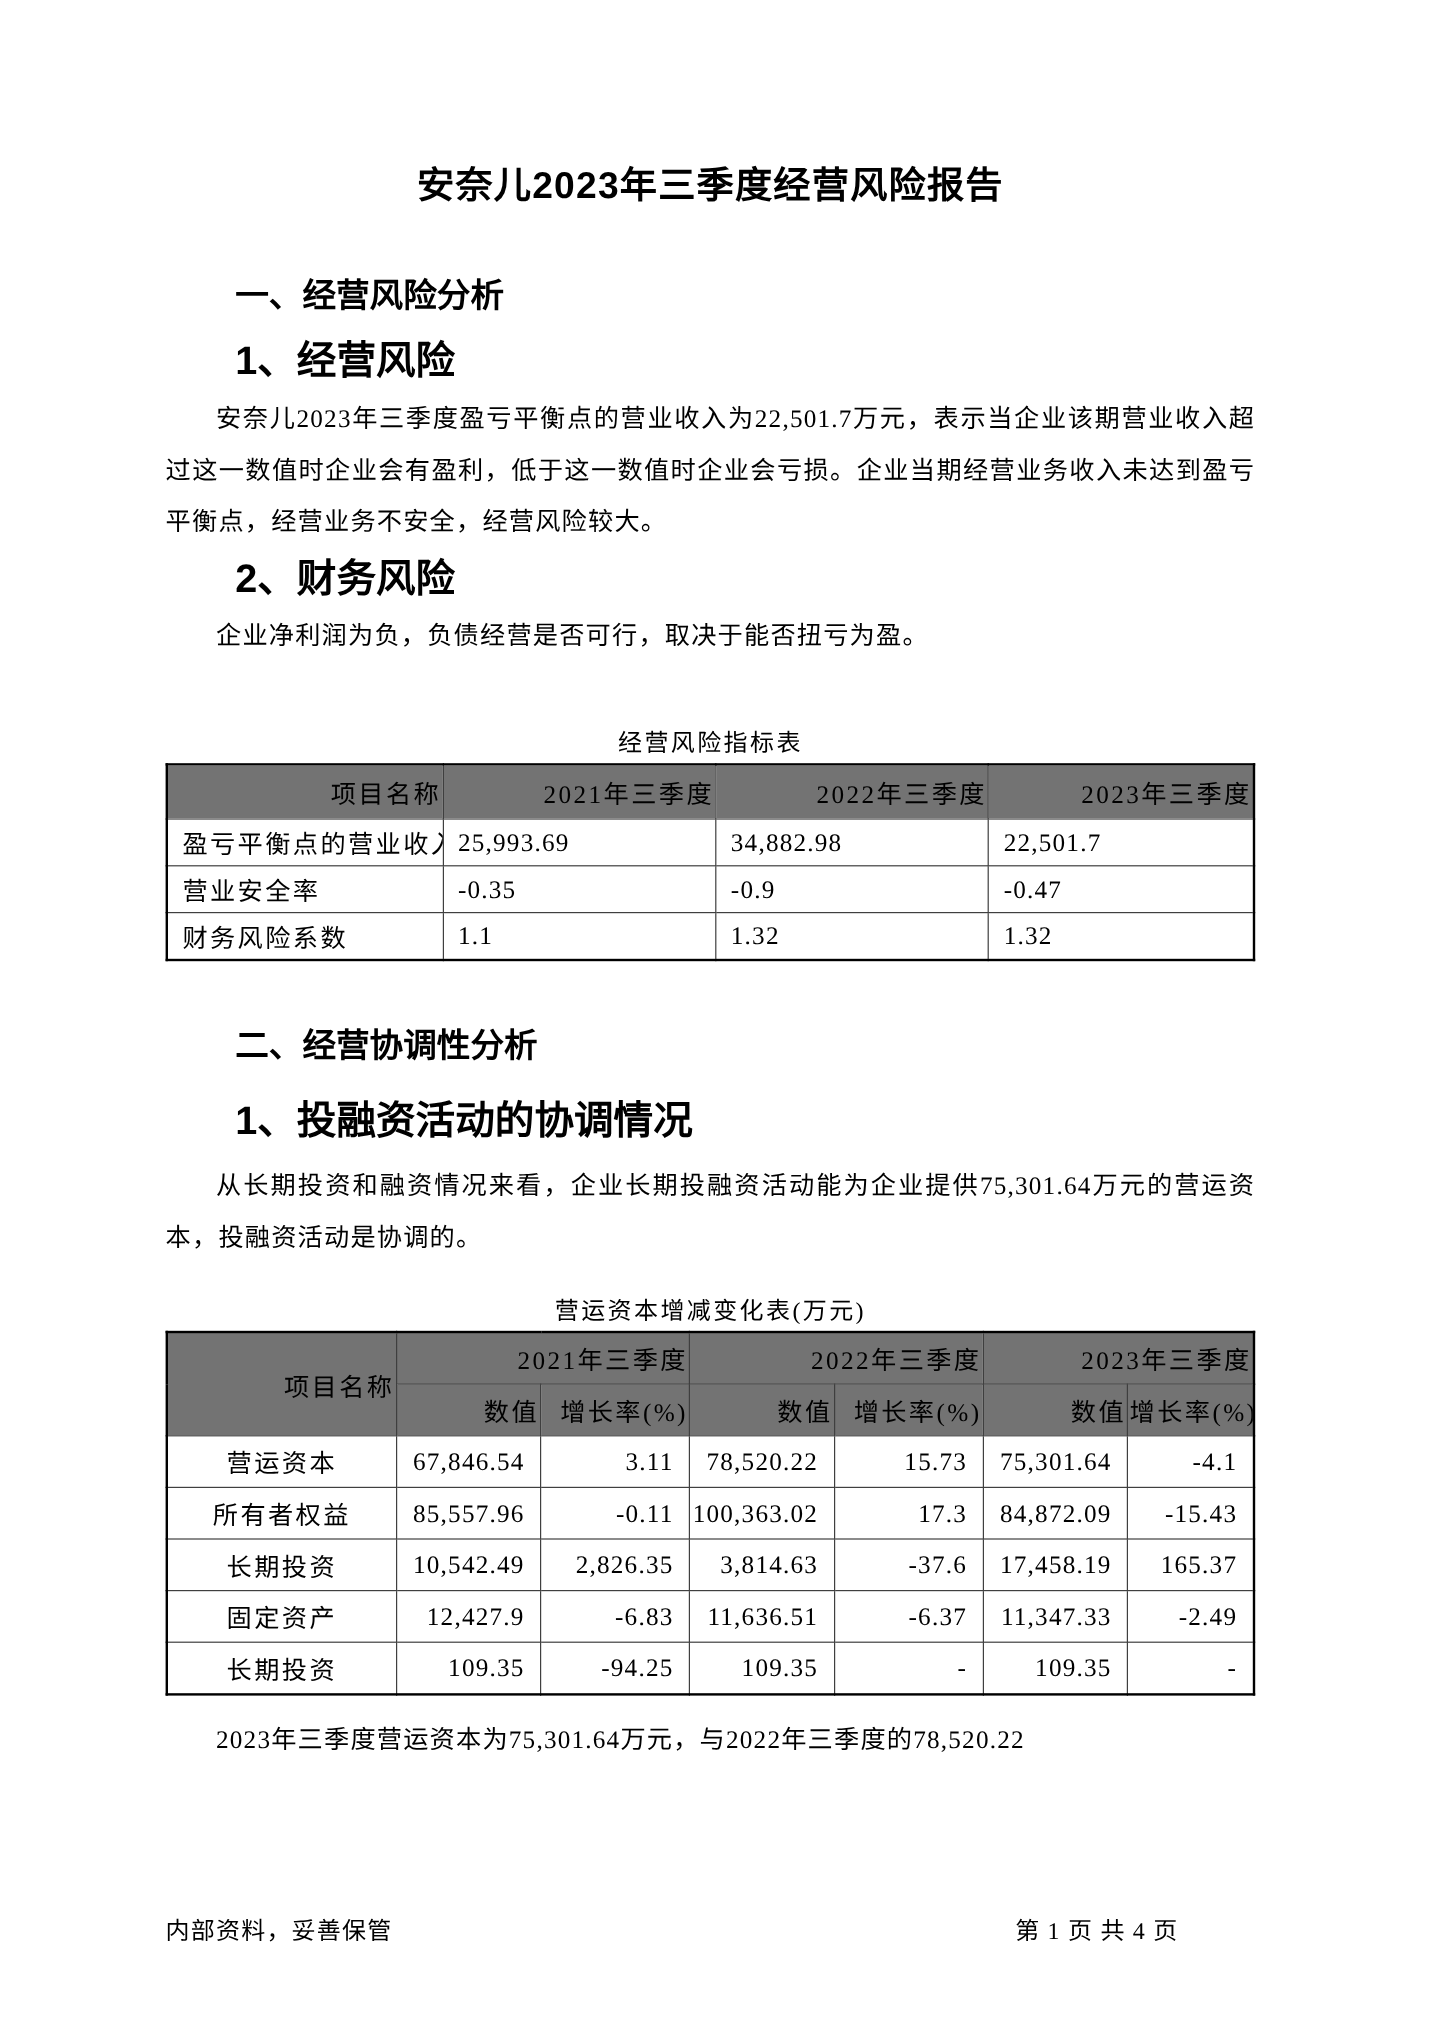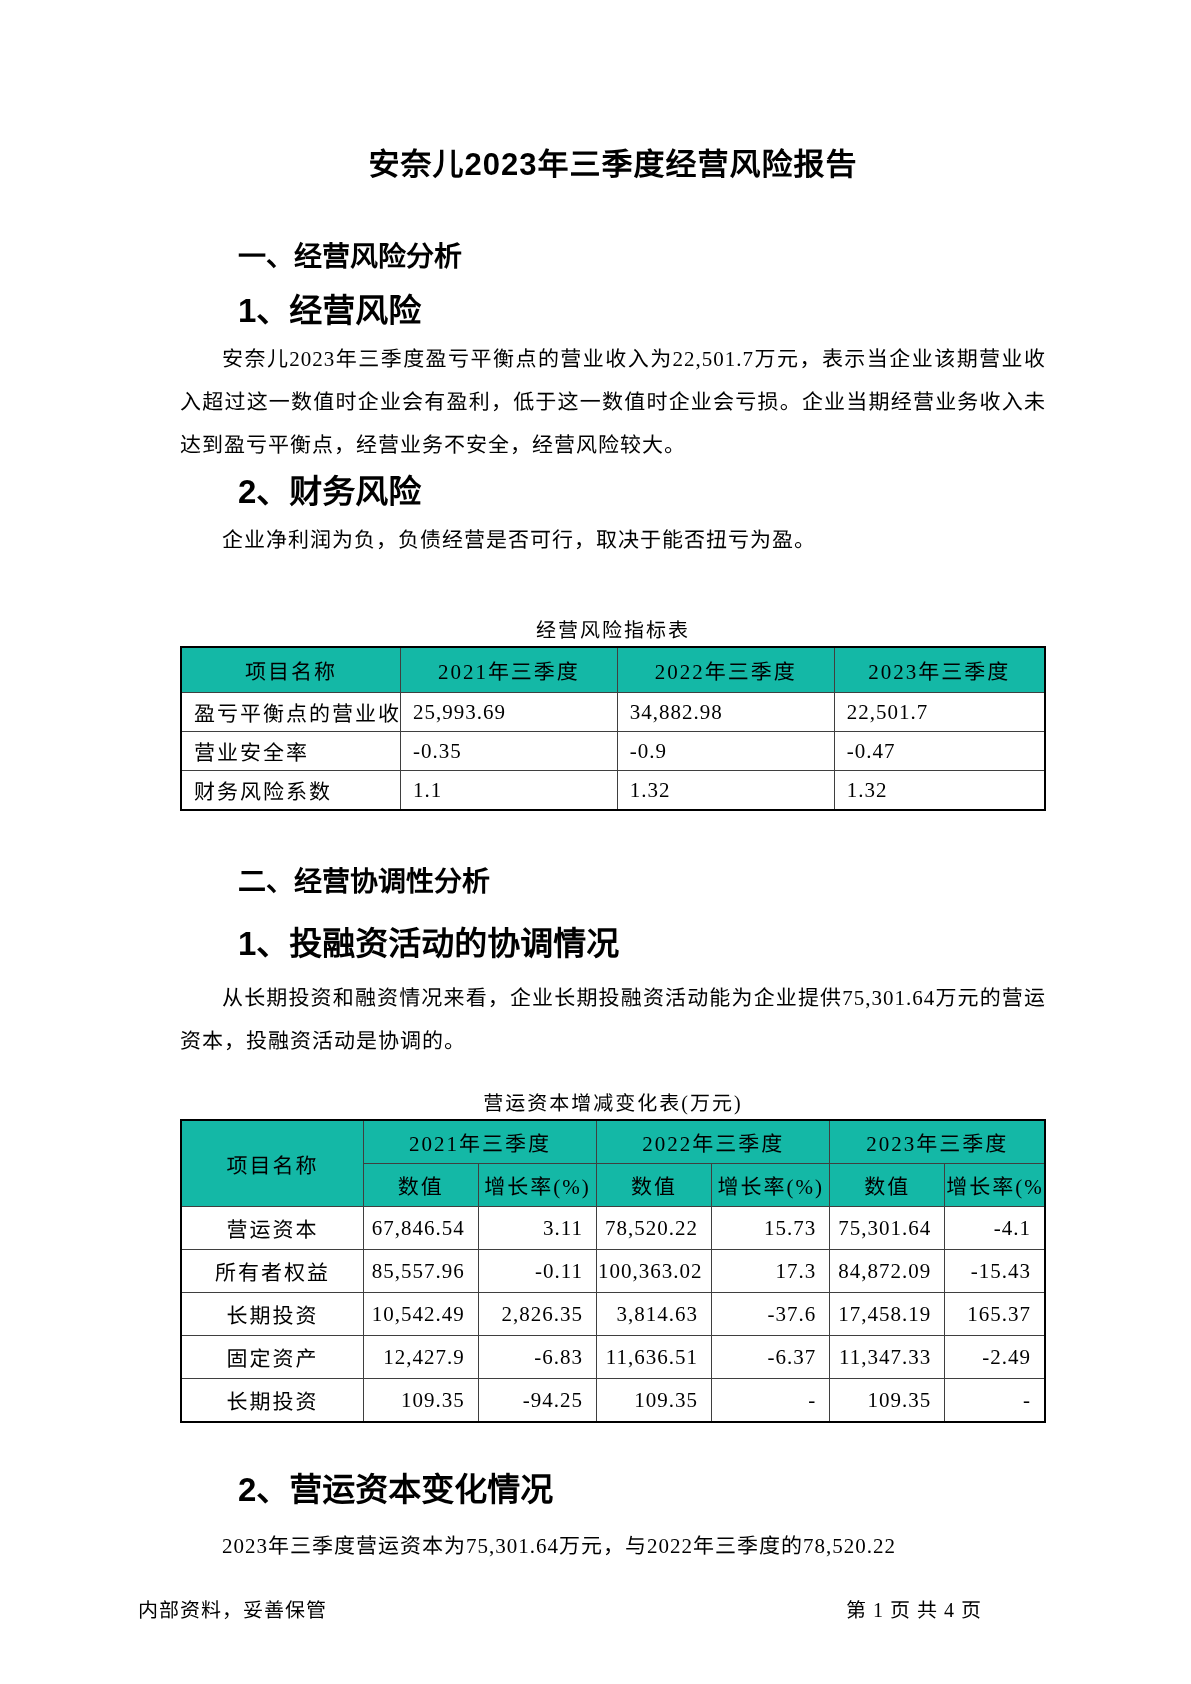--- a/index.html
+++ b/index.html
@@ -6,21 +6,21 @@
   .page{
     position:relative;
     width:1191px;height:1684px;
     background:#ffffff;
     overflow:hidden;
     font-family:"Liberation Serif", serif;
     color:#000;
   }
   .content{
     position:absolute;
-    left:138px;right:145px;top:18px;margin-left:42px;
+    left:138px;right:145px;top:8px;
   }
   .doc-title{
     margin:126px 0 0 0;
     text-align:center;
     font-family:"Liberation Sans", sans-serif;
     font-weight:bold;
     font-size:31px;
     line-height:42px;
     letter-spacing:1px;
   }
@@ -66,23 +66,23 @@
     margin-top:2px;
     border:2px solid #000;
     font-size:21px;
   }
   th,td{
     border:1px solid #3f3f3f;
     overflow:hidden;
     white-space:nowrap;
   }
   th.green{
-    background:#14b8a6;
+    background:#737373;
     font-weight:normal;
-    text-align:center;
+    text-align:right;
     letter-spacing:2px;
   }
   .t1 th{height:42px;}
   .t1 td{height:36px;text-align:left;padding-left:12px;letter-spacing:1px;}
   .t1 td.name{letter-spacing:2px;}
   .t2 th{height:40px;}
   .t2 td{height:40px;}
   .t2 td.name{text-align:center;letter-spacing:2px;}
   .t2 td.num{text-align:right;padding-right:13px;letter-spacing:1px;}
   .footer{
@@ -222,21 +222,20 @@
           <td class="num">109.35</td>
           <td class="num">-94.25</td>
           <td class="num">109.35</td>
           <td class="num">-</td>
           <td class="num">109.35</td>
           <td class="num">-</td>
         </tr>
       </tbody>
     </table>
 
-    <h3 class="sub-heading mt-lg">2、营运资本变化情况</h3>
     <p class="body-para mt-lg">2023年三季度营运资本为75,301.64万元，与2022年三季度的78,520.22</p>
 
   </div>
 
   <div class="footer">
     <span>内部资料，妥善保管</span>
     <span class="page-num">第 1 页  共 4 页</span>
   </div>
 </div>
 

